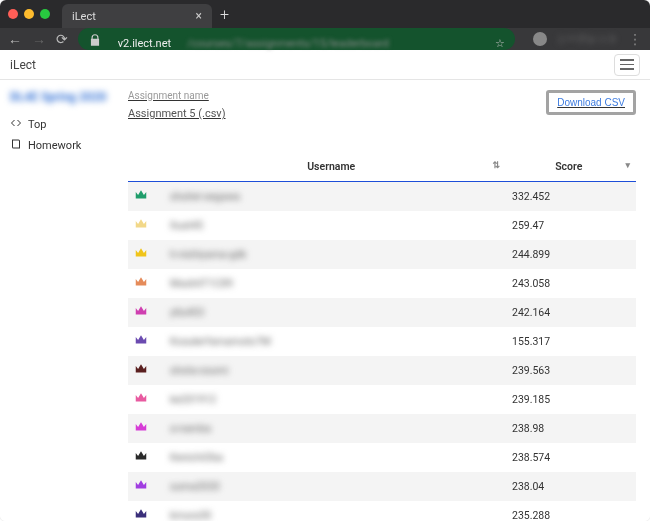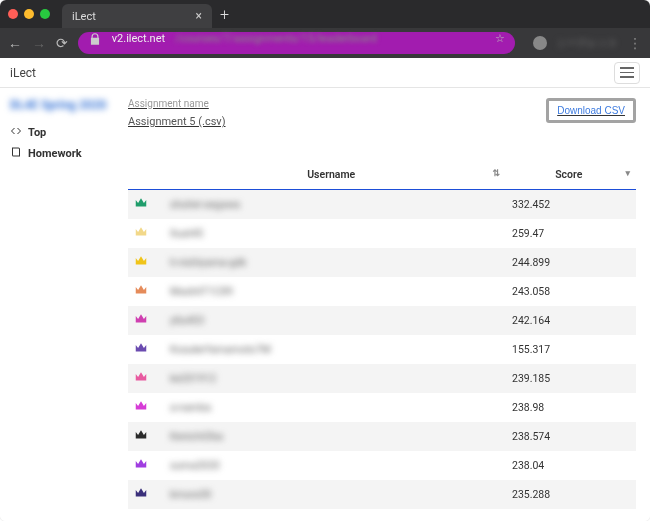--- a/index.html
+++ b/index.html
@@ -53,29 +53,29 @@
     background: #38383a;
     display: flex;
     align-items: center;
     padding: 0 8px;
     gap: 10px;
   }
   .nav-ico { color: #bbb; font-size: 14px; }
   .nav-ico.dim { color:#666; }
   .url-pill {
     flex: 1;
-    background: #a21caf;
+    background: #14532d;
     border-radius: 14px;
     height: 22px;
     display: flex;
-    align-items: flex-start;
+    align-items: flex-end;
     padding: 0 10px;
     color: #bbb;
     font-size: 11px;
-    gap:10px;
+    gap:16px;
   }
   .url-host { color: #eee; }
   .url-path { color: #888; filter: blur(2px);}
   .right-chrome { display:flex; align-items:center; gap:10px; color:#888; margin-left:8px;}
   .avatar-dot { width:14px; height:14px; border-radius:50%; background:#888; }
   .blurlabel { filter: blur(3px); font-size:10px;}
   .dots { font-size:14px; }
 
   
   .app { flex:1; display:flex; flex-direction:column; background:#fff;}
@@ -93,21 +93,21 @@
   .hamburger span { display:block; width:14px; height:1.5px; background:#666; }
 
   .app-body { flex:1; display:flex; overflow:hidden;}
   .sidebar {
     width: 118px;
     padding: 10px 10px;
     font-size: 11px;
     color:#444;
   }
   .course-title { color:#2b6cd4; font-weight:600; font-size:12px; filter: blur(3px); margin-bottom:10px;}
-  .side-item { display:flex; align-items:center; gap:6px; padding:3px 0; color:#333;font-weight:bold;}
+  .side-item { display:flex; align-items:center; gap:6px; padding:3px 0; color:#333;}
   .side-ico { width:12px; display:inline-block; }
 
   .main {
     flex:1;
     padding: 10px 14px 0 10px;
     overflow-y:auto;
   }
   .main-top { display:flex; justify-content:space-between; align-items:flex-start;text-decoration:underline; }
   .assign-label { color:#999; font-size:10px; margin-bottom:6px;}
   .assign-name { color:#555; font-size:11px; margin-bottom:32px;}
@@ -261,20 +261,27 @@
               </tr>
               <tr>
                 <td class="col-rank"><span class="crown"><svg viewBox="0 0 24 24" width="14" height="14">
                       <path fill="#6b4bb0" d="M3 7l4 5 5-8 5 8 4-5v11H3z"></path>
                     </svg></span></td>
                 <td class="col-user"><span class="uname">KosukeYamamoto7M</span></td>
                 <td class="col-score">155.317</td>
               </tr>
               <tr>
                 <td class="col-rank"><span class="crown"><svg viewBox="0 0 24 24" width="14" height="14">
+                      <path fill="#5a1f1f" d="M3 7l4 5 5-8 5 8 4-5v11H3z"></path>
+                    </svg></span></td>
+                <td class="col-user"><span class="uname">shota-osumi</span></td>
+                <td class="col-score">239.563</td>
+              </tr>
+              <tr>
+                <td class="col-rank"><span class="crown"><svg viewBox="0 0 24 24" width="14" height="14">
                       <path fill="#e85aa0" d="M3 7l4 5 5-8 5 8 4-5v11H3z"></path>
                     </svg></span></td>
                 <td class="col-user"><span class="uname">ke201912</span></td>
                 <td class="col-score">239.185</td>
               </tr>
               <tr>
                 <td class="col-rank"><span class="crown"><svg viewBox="0 0 24 24" width="14" height="14">
                       <path fill="#d63cd6" d="M3 7l4 5 5-8 5 8 4-5v11H3z"></path>
                     </svg></span></td>
                 <td class="col-user"><span class="uname">a-namba</span></td>

